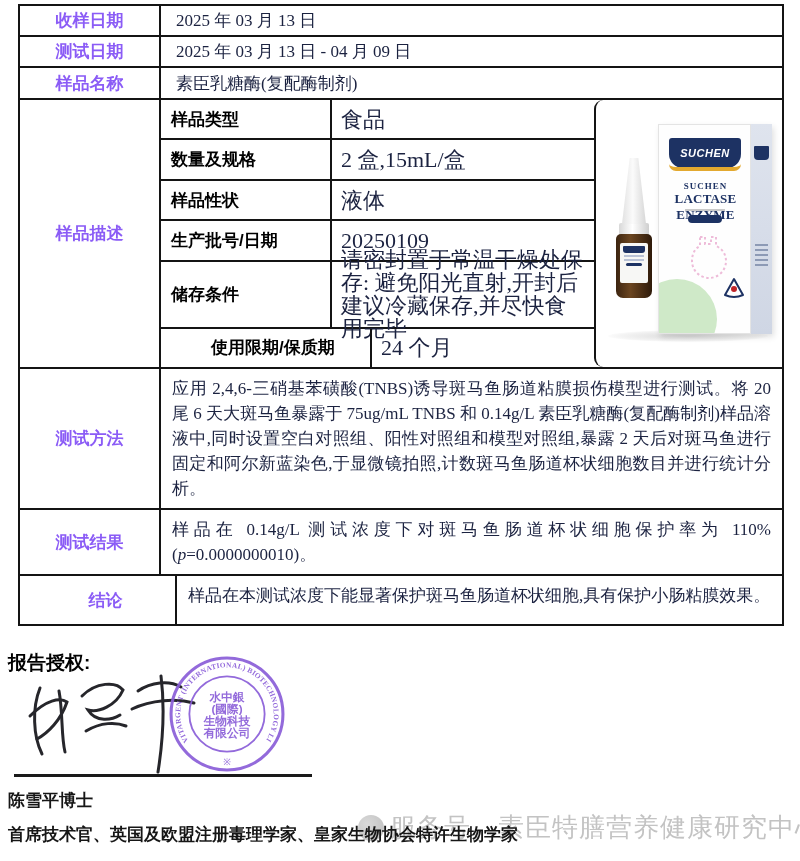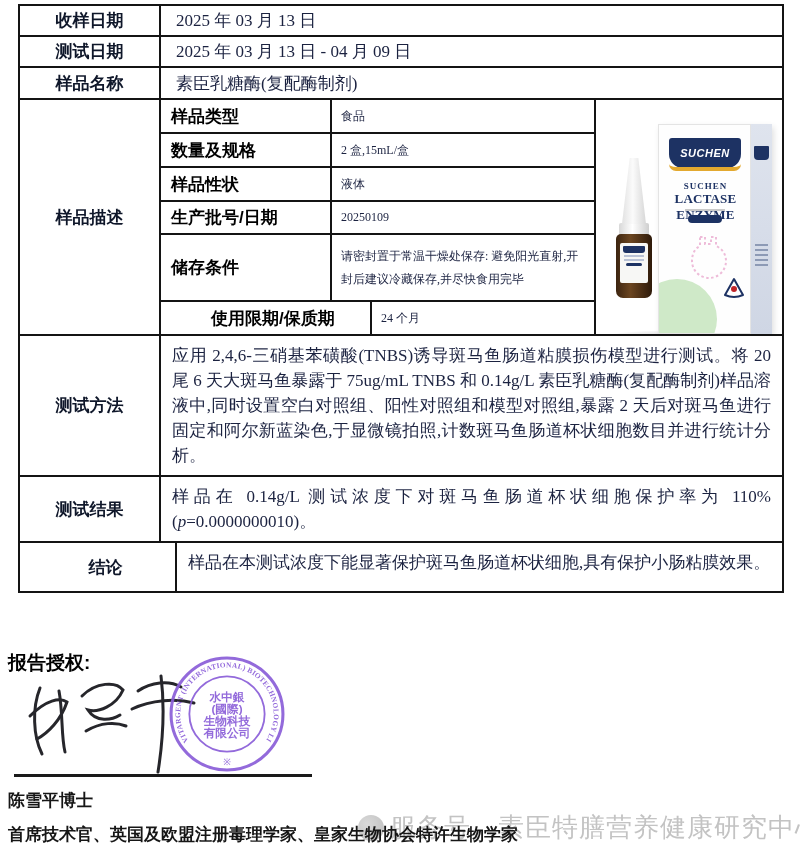--- a/index.html
+++ b/index.html
@@ -11,48 +11,48 @@
   
   .report-table {
     position:absolute; left:18px; top:4px; width:766px;
     border:2px solid #141414; background:#fff;
   }
   .trow { display:flex; border-bottom:2px solid #141414; }
   .trow:last-child { border-bottom:none;padding-left:16px; }
   .tlabel {
     flex:0 0 141px; border-right:2px solid #141414;
     display:flex; align-items:center; justify-content:center;
-    font-weight:bold; font-size:17px; color:#0f172a; text-align:center; padding:2px;
+    font-weight:bold; font-size:17px; color:#8b5cf6; text-align:center; padding:2px;
   }
   .tvalue {
     flex:1; display:flex; align-items:center; padding:3px 15px;
     font-family:"Liberation Serif", serif; font-size:17px; color:#1b2240;
   }
   .r-simple1 { min-height:29px; }
   .r-simple2 { min-height:31px; }
   .r-simple3 { min-height:32px; }
   
   .desc-wrap { flex:1; display:flex; }
   .sub-table { flex:1; display:flex; flex-direction:column; }
   .srow { display:flex; border-bottom:2px solid #141414; flex:1; }
   .srow:last-child { border-bottom:none; }
   .slabel {
     flex:0 0 171px; border-right:2px solid #141414;
     display:flex; align-items:center; font-weight:bold; font-size:17px;
     color:#000; padding:2px 2px 2px 10px;
   }
   .svalue {
     flex:1; display:flex; align-items:center; padding:3px 9px;
-    font-family:"Liberation Serif", serif; font-size:12px; color:#1b2240; line-height:23px;border-radius:10px;
+    font-family:"Liberation Serif", serif; font-size:22px; color:#1b2240; line-height:23px;border-radius:10px;
   }
   .sr1,.sr2,.sr3 { min-height:34px; } .sr4 { min-height:33px; }
   .sr5 { min-height:67px; } .sr6 { min-height:32px;margin-left:40px; }
   .img-cell {
     flex:0 0 188px; border-left:2px solid #141414; position:relative;
-    background:#fff; overflow:hidden;
+    background:#fff; overflow:hidden;border-radius:9px;
   }
   
   .para {
     display:block; padding:7px 11px; line-height:25px; text-align:justify;
   }
   .r-item { min-height:37px; }
   .r-method { min-height:126px; }
   .r-result { min-height:47px; }
   .r-concl { min-height:48px; }
   

